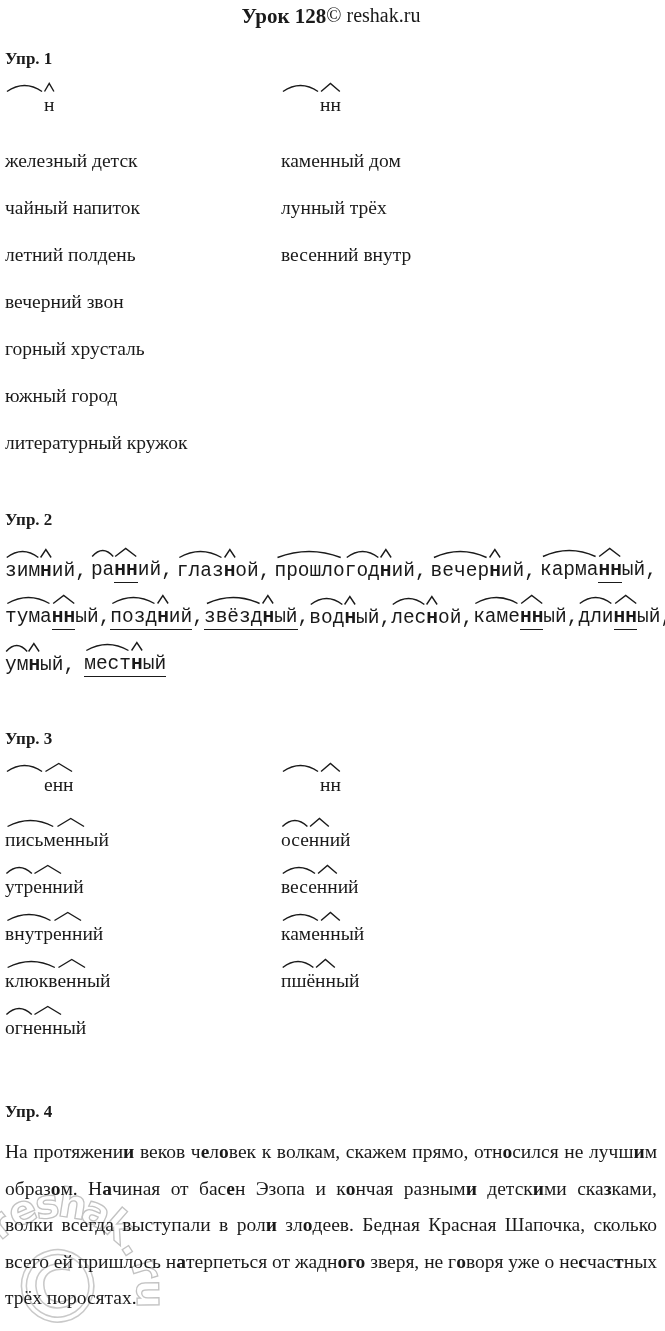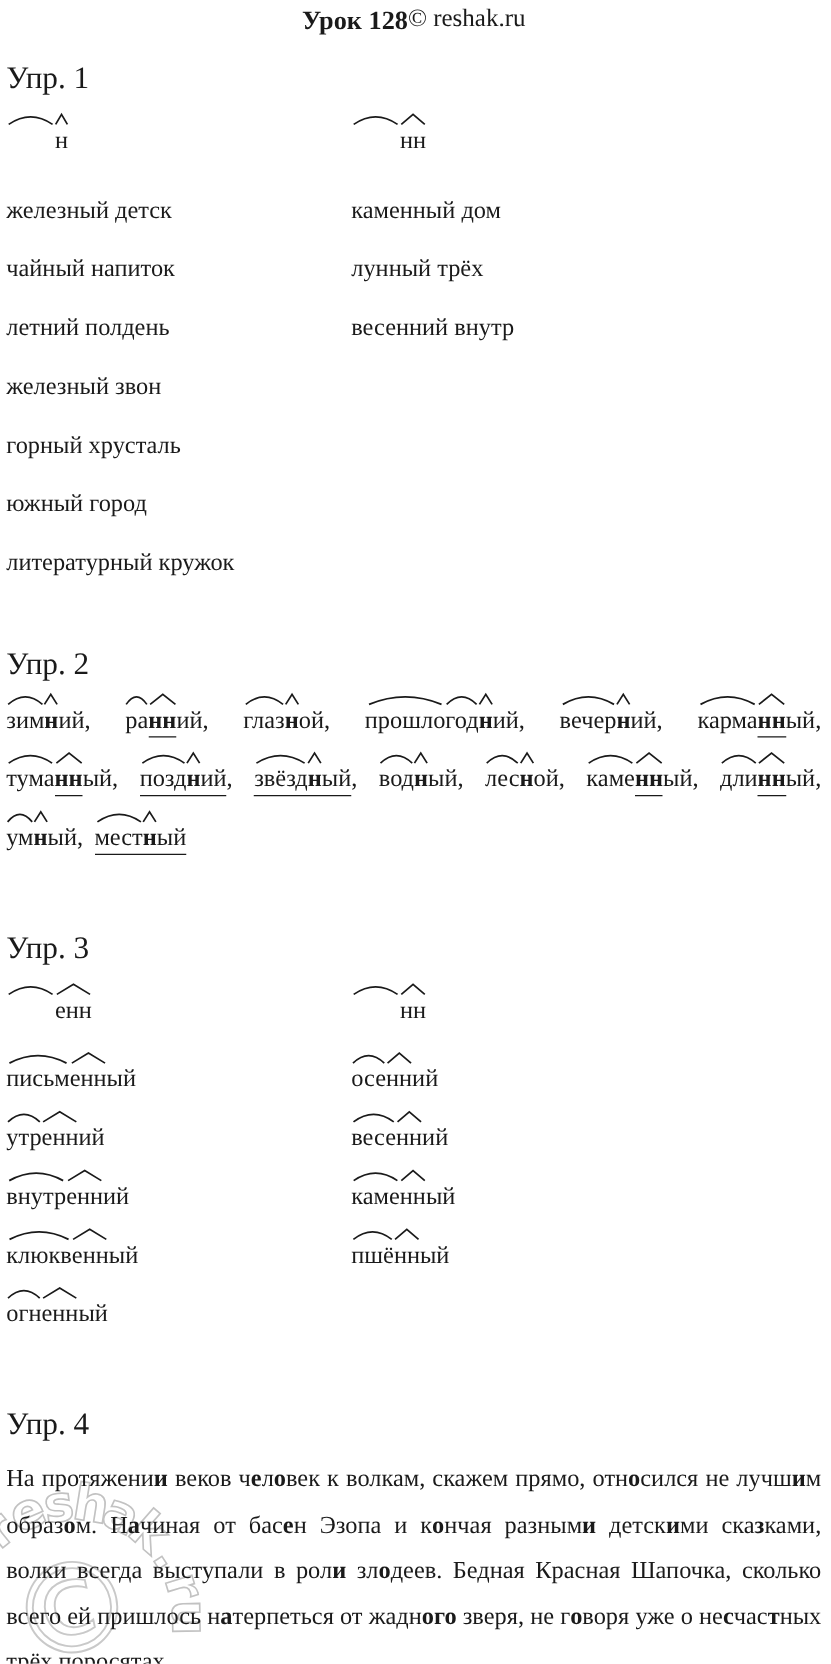--- a/index.html
+++ b/index.html
@@ -5,30 +5,30 @@
   html,body{margin:0;padding:0;}
   body{
     width:665px;height:1331px;background:#ffffff;
     font-family:"Liberation Serif",serif;color:#1a1a1a;
     position:relative;overflow:hidden;
   }
   .content{position:relative;z-index:1;padding:4px 8px 0 5px;}
   .topbar{display:flex;justify-content:center;align-items:flex-start;}
   .lesson-title{font-weight:bold;font-size:21px;}
   .copyright{font-size:20px;}
-  .ex-title{font-weight:normal;font-size:25px;margin-top:20px;}
+  .ex-title{font-weight:bold;font-size:17px;margin-top:20px;}
   .mt2{margin-top:56px;}
   .mt3{margin-top:52px;}
   .mt4{margin-top:62px;}
   .twocol{display:flex;margin-top:8px;}
   .col.c1{width:276px;}
   .hdr{height:40px;display:flex;align-items:flex-end;margin-bottom:8px;font-size:19.5px;}
   .item{height:47px;display:flex;align-items:flex-end;font-size:19.5px;white-space:nowrap;}
   #ex2{margin-top:6px;}
-  .wline{display:flex;height:47px;}
+  .wline{display:flex;height:47px;align-items:flex-end;font-family:Liberation Mono, monospace;}
   .wline.just{justify-content:space-between;}
   .wline.left{justify-content:flex-start;gap:9px;}
   .witem{font-size:19.5px;white-space:nowrap;}
   .aw{display:inline-block;position:relative;}
   .aw.wu{border-bottom:1.6px solid #1a1a1a;}
   .seg{position:relative;display:inline-block;padding-top:13px;line-height:24px;}
   .seg.b{font-weight:bold;}
   .seg.u{border-bottom:1.6px solid #1a1a1a;}
   .mk{position:absolute;top:3px;left:0;width:100%;height:9px;overflow:visible;}
   .para{margin:12px 0 0;font-size:19.5px;line-height:36.5px;text-align:justify;}
@@ -72,21 +72,21 @@
         <div class="hdr">
           <span class="aw"><span class="seg">  <svg class="mk" viewBox="0 0 20 9" preserveAspectRatio="none">
                 <path d="M1,8.5 Q10,-3.5 19,8.5" fill="none" stroke="#1a1a1a" stroke-width="1.4" vector-effect="non-scaling-stroke"></path>
               </svg></span><span class="seg">н<svg class="mk" viewBox="0 0 20 9" preserveAspectRatio="none">
                 <path d="M1,8.5 L10,0.5 L19,8.5" fill="none" stroke="#1a1a1a" stroke-width="1.4" vector-effect="non-scaling-stroke"></path>
               </svg></span></span>
         </div>
         <div class="item">железный детск</div>
         <div class="item">чайный напиток</div>
         <div class="item">летний полдень</div>
-        <div class="item">железный звон</div>
+        <div class="item">вечерний звон</div>
         <div class="item">горный хрусталь</div>
         <div class="item">южный город</div>
         <div class="item">литературный кружок</div>
       </div>
       <div class="col c2">
         <div class="hdr">
           <span class="aw"><span class="seg">  <svg class="mk" viewBox="0 0 20 9" preserveAspectRatio="none">
                 <path d="M1,8.5 Q10,-3.5 19,8.5" fill="none" stroke="#1a1a1a" stroke-width="1.4" vector-effect="non-scaling-stroke"></path>
               </svg></span><span class="seg">нн<svg class="mk" viewBox="0 0 20 9" preserveAspectRatio="none">
                 <path d="M1,8.5 L10,0.5 L19,8.5" fill="none" stroke="#1a1a1a" stroke-width="1.4" vector-effect="non-scaling-stroke"></path>

